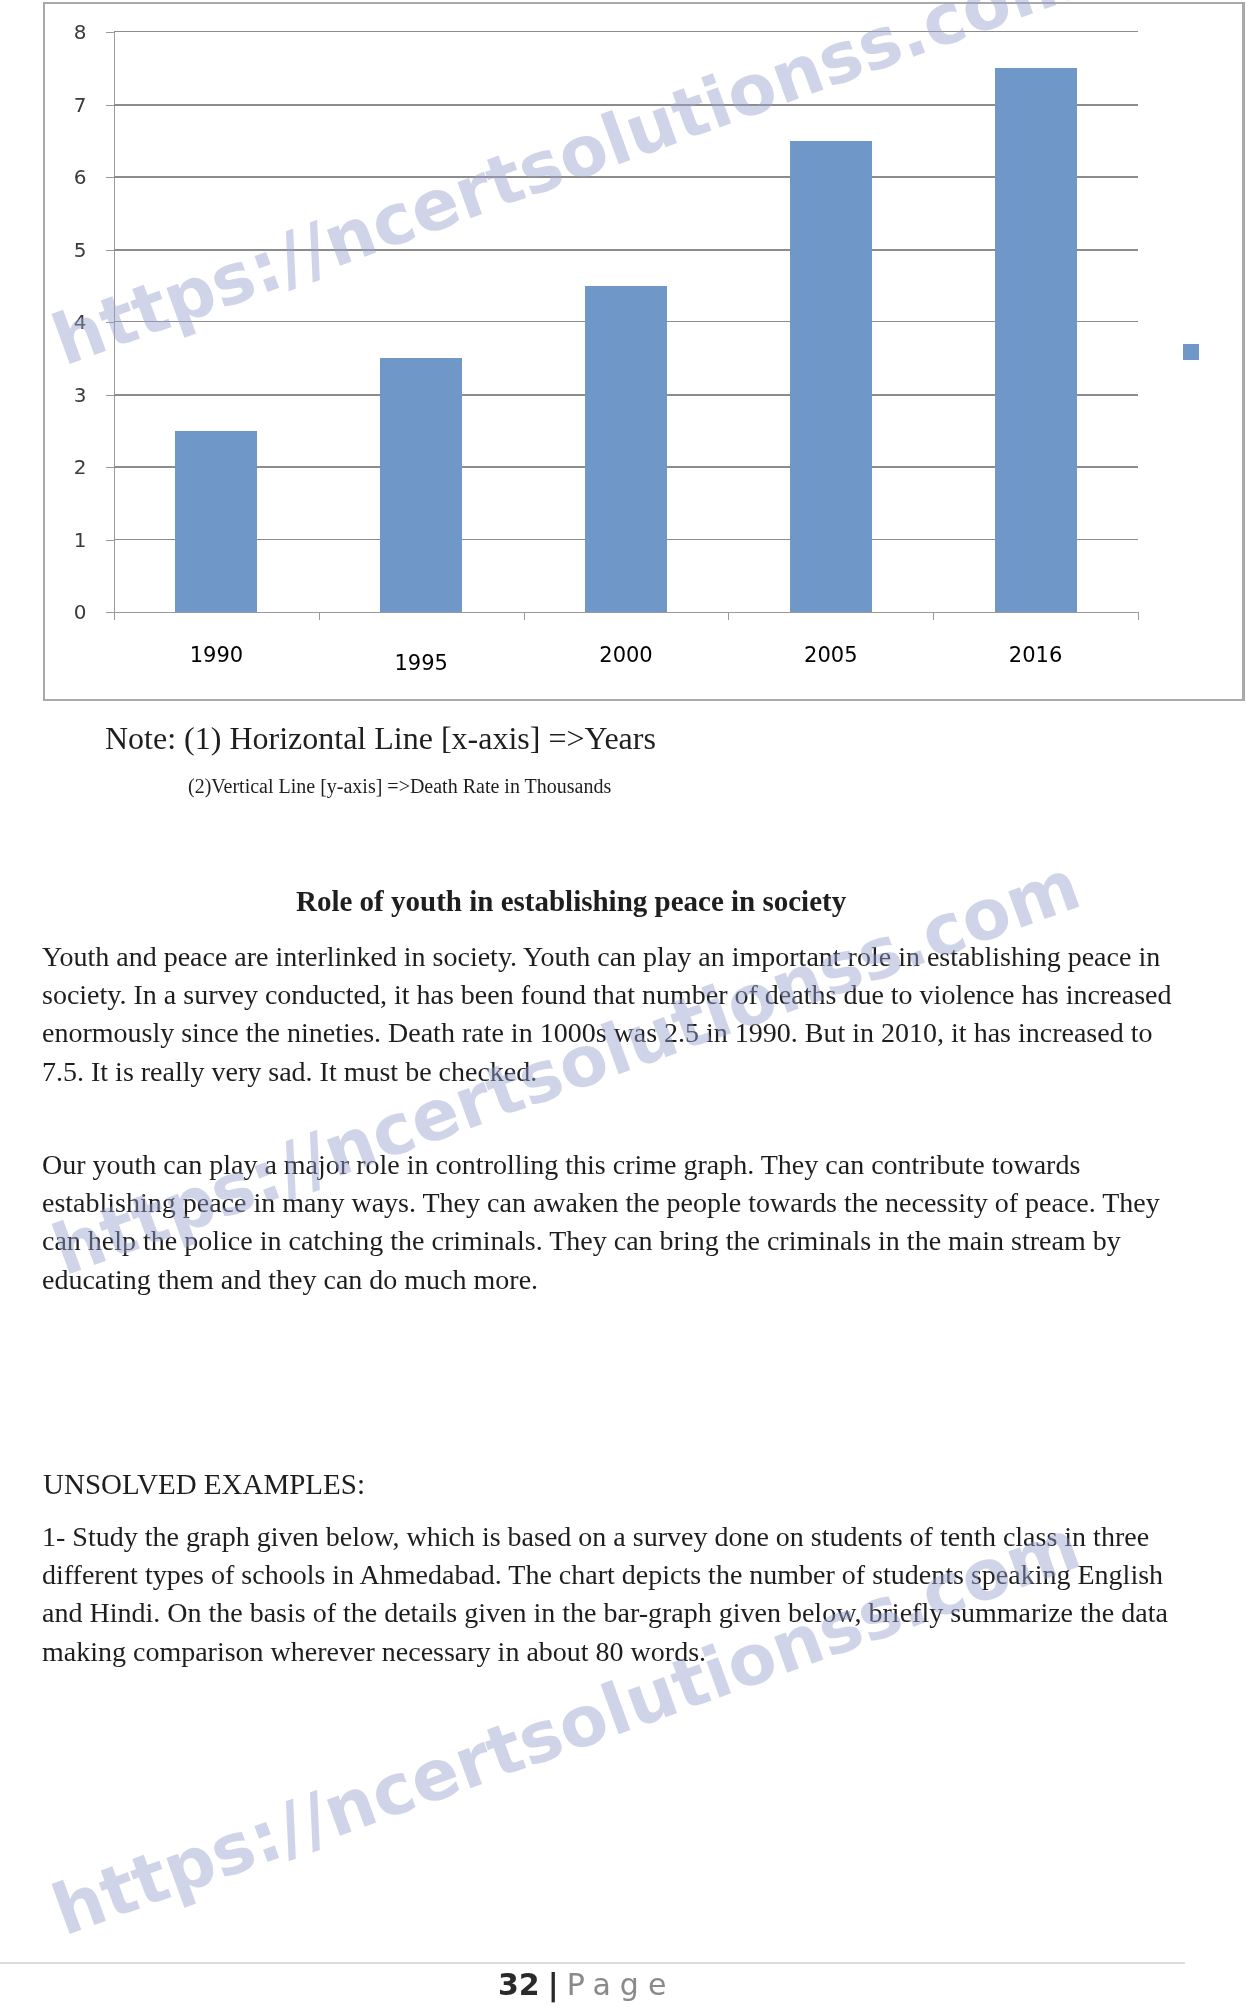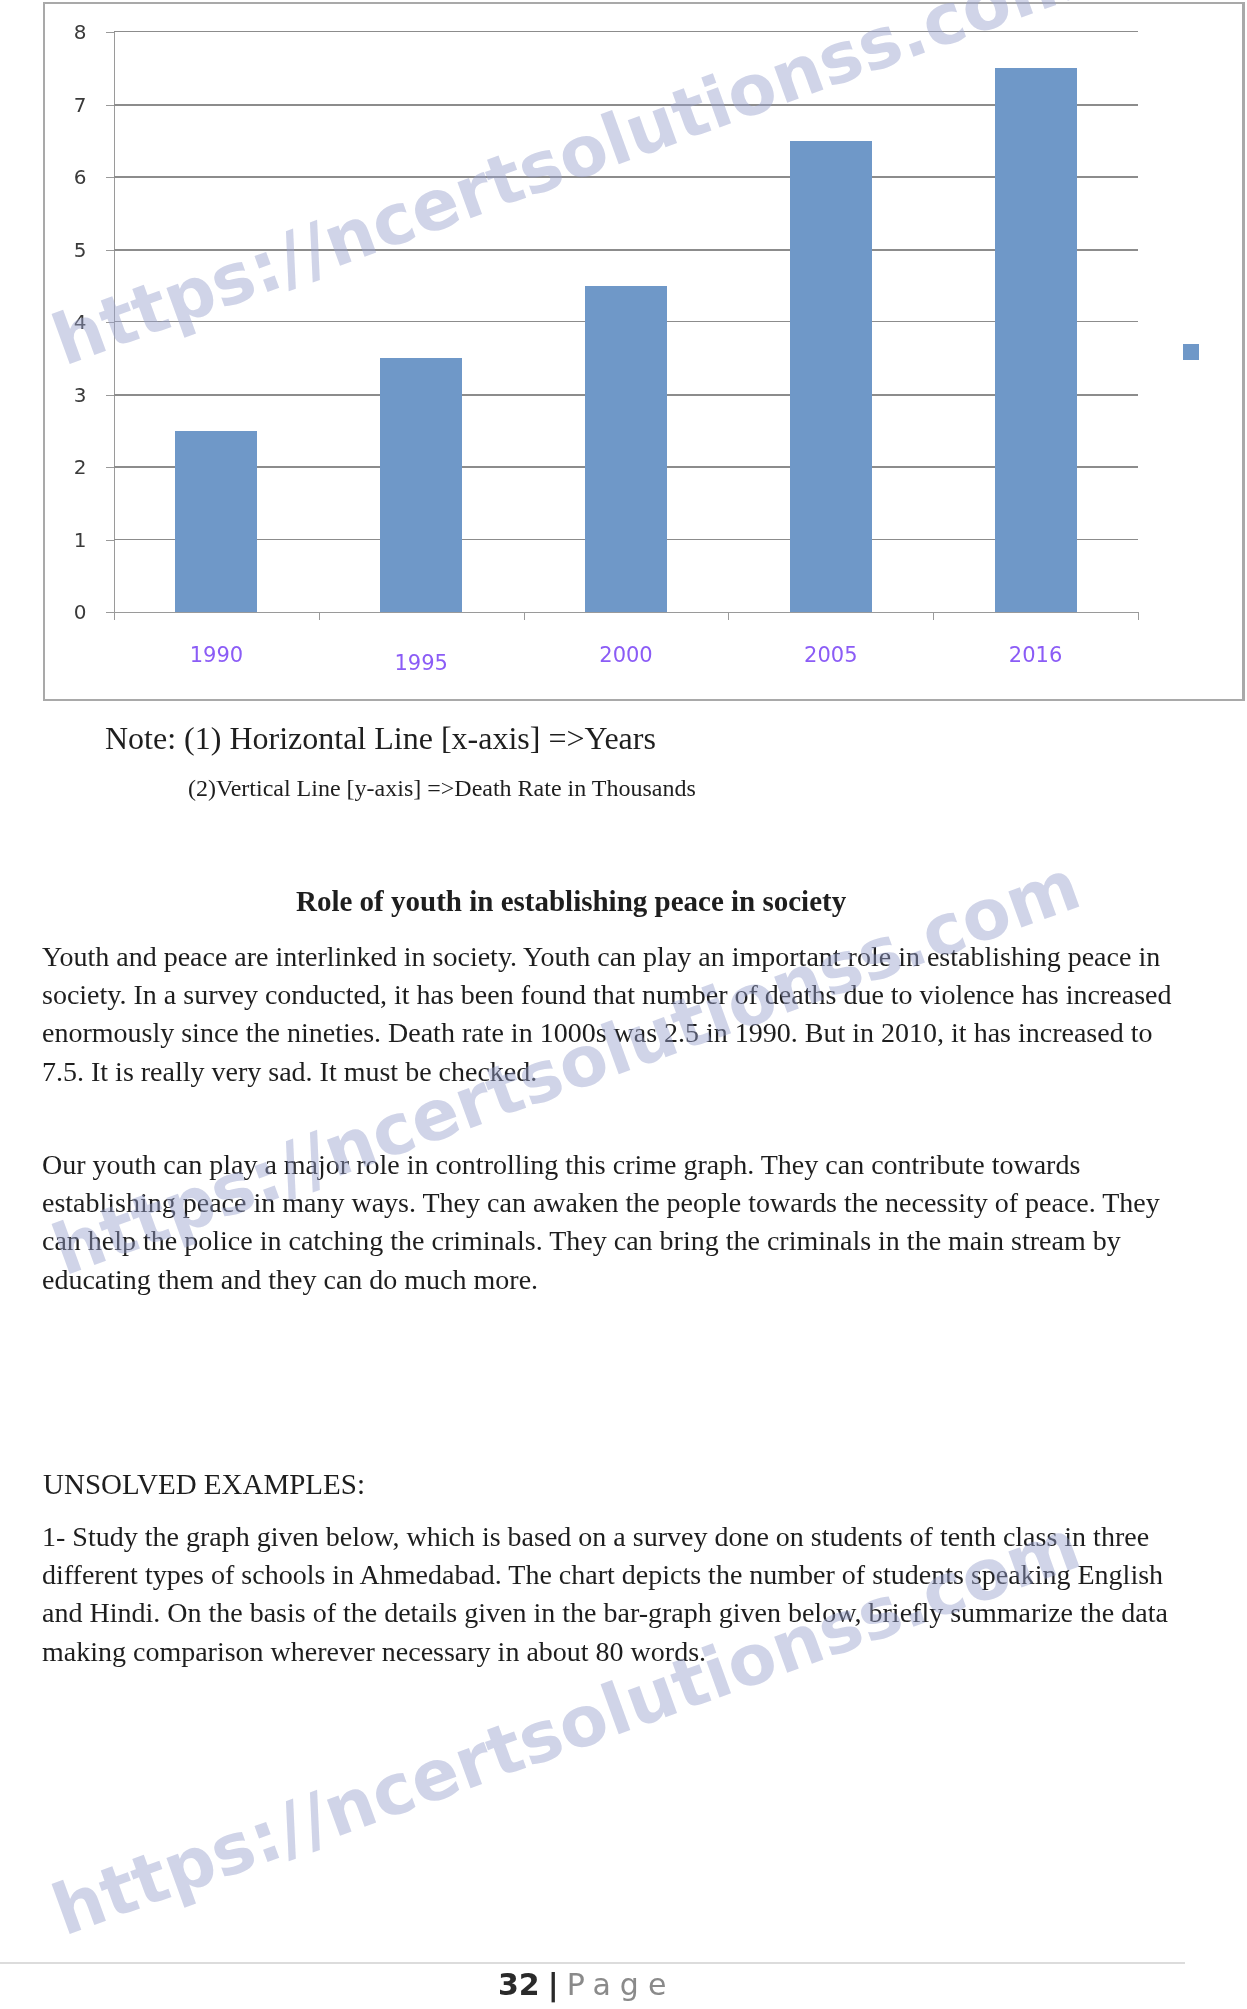--- a/index.html
+++ b/index.html
@@ -19,27 +19,27 @@
   .y-axis-line { position: absolute; left: 114px; top: 32px; width: 0; height: 580px; border-left: 1px solid #9a9a9a; }
   .x-axis-line { position: absolute; left: 114px; top: 612px; width: 1024px; height: 0; border-top: 1px solid #9a9a9a; }
   .tick-y { position: absolute; left: 106px; width: 8px; height: 0; border-top: 1px solid #9a9a9a; }
   .tick-x { position: absolute; top: 612px; width: 0; height: 8px; border-left: 1px solid #9a9a9a; }
   .ylabel {
     position: absolute; left: 60px; width: 40px; text-align: center;
     font-family: "DejaVu Sans", sans-serif; font-size: 20px; color: #3a3a3a; line-height: 24px;
   }
   .xlabel {
     position: absolute; top: 643px; width: 100px; text-align: center;
-    font-family: "DejaVu Sans", sans-serif; font-size: 21px; color: #8b5cf6;
+    font-family: "DejaVu Sans", sans-serif; font-size: 21px; color: #000000;
   }
   .bar { position: absolute; width: 82px; background: #6f98c8; }
   .legend-swatch { position: absolute; left: 1183px; top: 344px; width: 16px; height: 16px; background: #6f98c8; }
 
   .note1 { position: absolute; left: 105px; top: 720px; font-size: 32px; }
-  .note2 { position: absolute; left: 188px; top: 775px; font-size: 24px; }
+  .note2 { position: absolute; left: 188px; top: 775px; font-size: 20px; }
   .heading-center {
     position: absolute; left: 296px; top: 885px; font-size: 29px; font-weight: bold;
   }
   .para {
     position: absolute; left: 42px; width: 1140px; font-size: 28px; line-height: 38.2px; margin: 0;
   }
   .p1 { top: 938px; }
   .p2 { top: 1146px; }
   .h-unsolved { position: absolute; left: 43px; top: 1468px; font-size: 29px; font-weight: normal; }
   .p3 { top: 1518px; }

